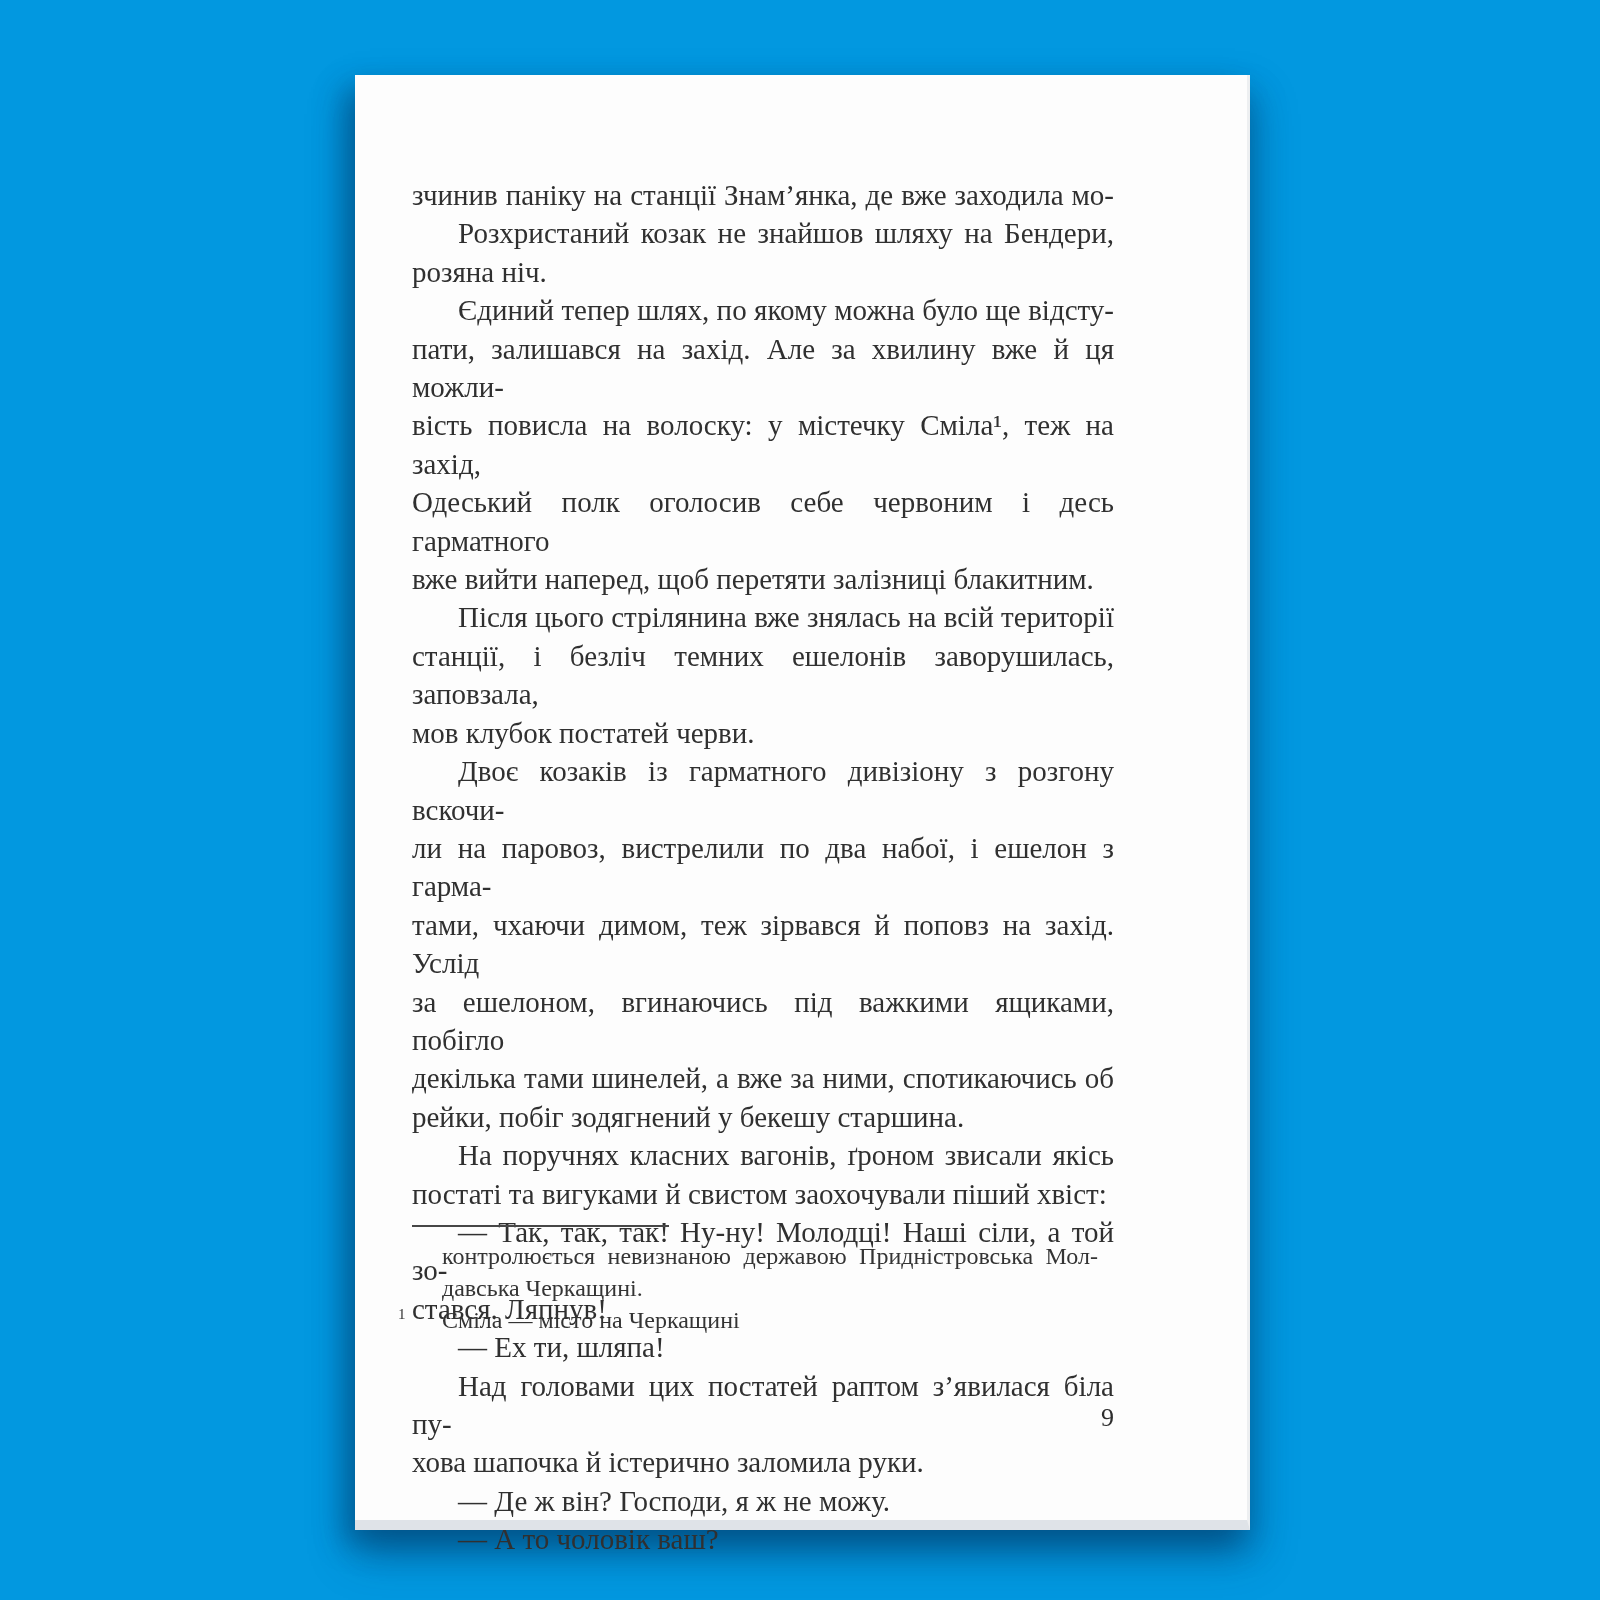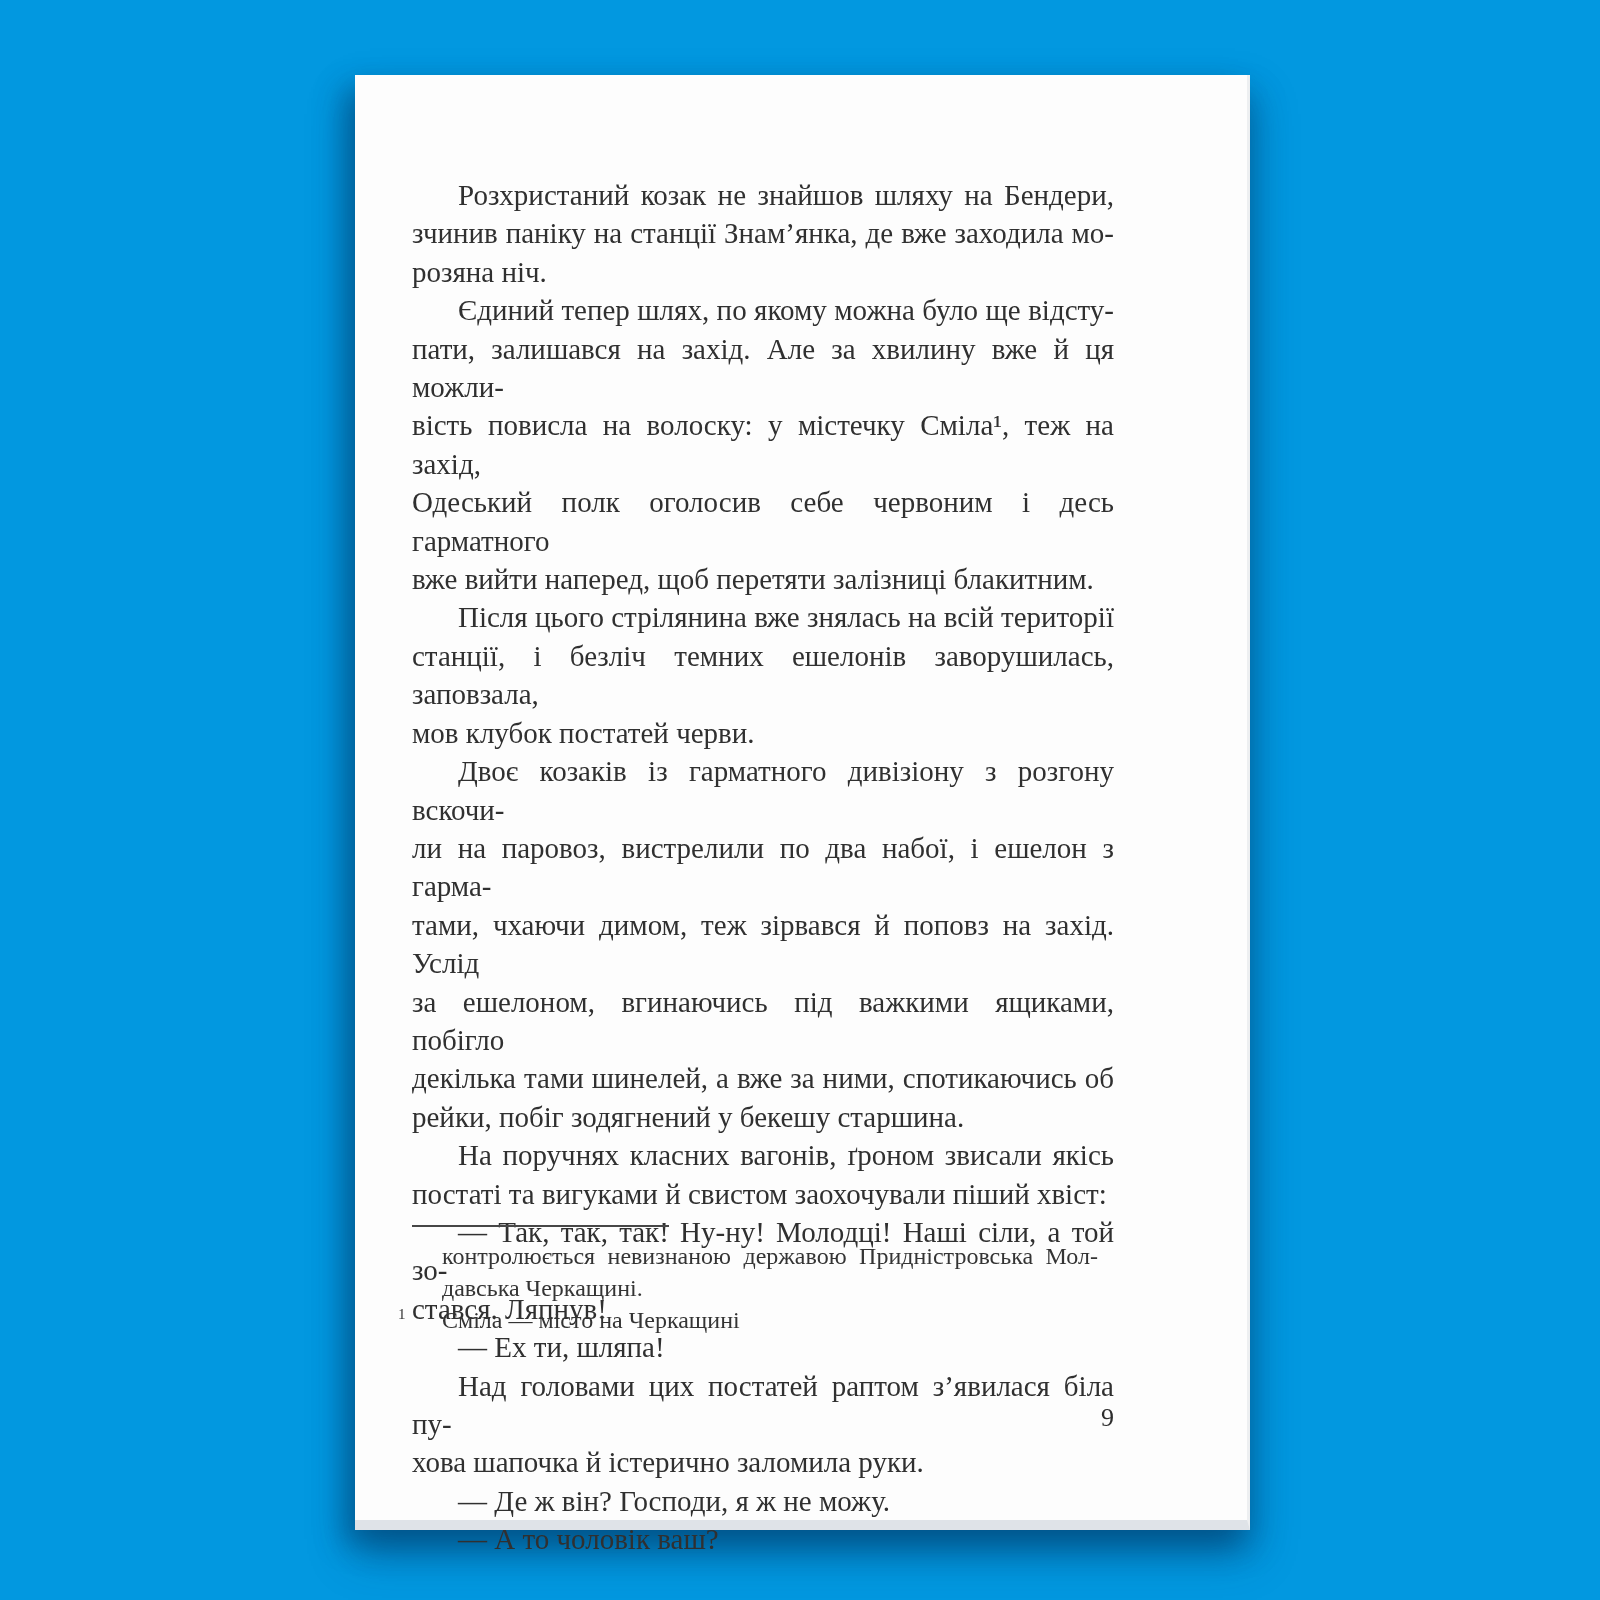--- a/index.html
+++ b/index.html
@@ -90,22 +90,22 @@
     line-height: 30px;
   }
 </style>
 </head>
 <body>
 
 <div class="bg"></div>
 
 <div class="paper">
   <div class="text-block" id="text-block">
+      <div class="line">зчинив паніку на станції Знам’янка, де вже заходила мо-</div>
       <div class="line first">Розхристаний козак не знайшов шляху на Бендери,</div>
-      <div class="line">зчинив паніку на станції Знам’янка, де вже заходила мо-</div>
       <div class="line last">розяна ніч.</div>
       <div class="line first">Єдиний тепер шлях, по якому можна було ще відсту-</div>
       <div class="line">пати, залишався на захід. Але за хвилину вже й ця можли-</div>
       <div class="line">вість повисла на волоску: у містечку Сміла¹, теж на захід,</div>
       <div class="line">Одеський полк оголосив себе червоним і десь гарматного</div>
       <div class="line last">вже вийти наперед, щоб перетяти залізниці блакитним.</div>
       <div class="line first">Після цього стрілянина вже знялась на всій території</div>
       <div class="line">станції, і безліч темних ешелонів заворушилась, заповзала,</div>
       <div class="line last">мов клубок постатей черви.</div>
       <div class="line first">Двоє козаків із гарматного дивізіону з розгону вскочи-</div>

